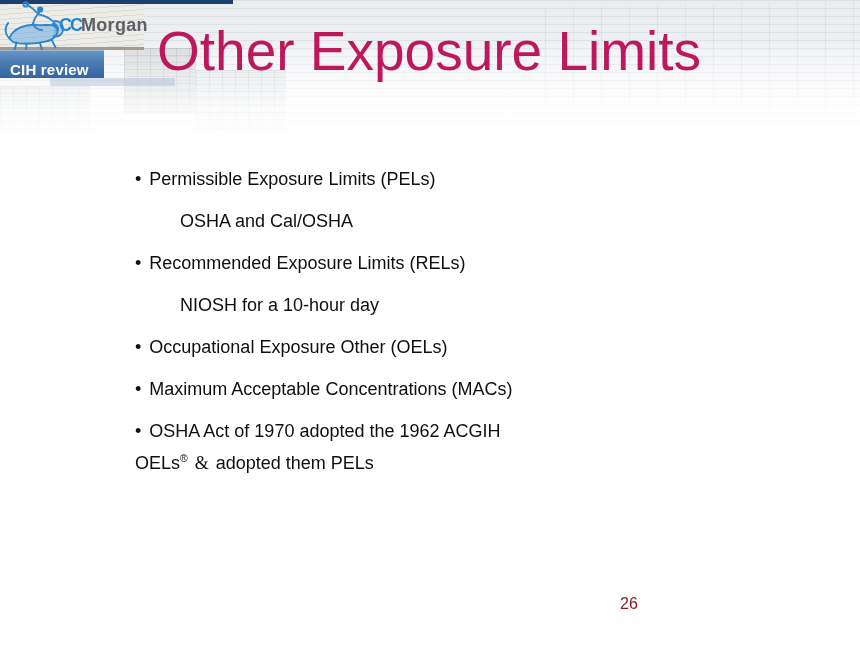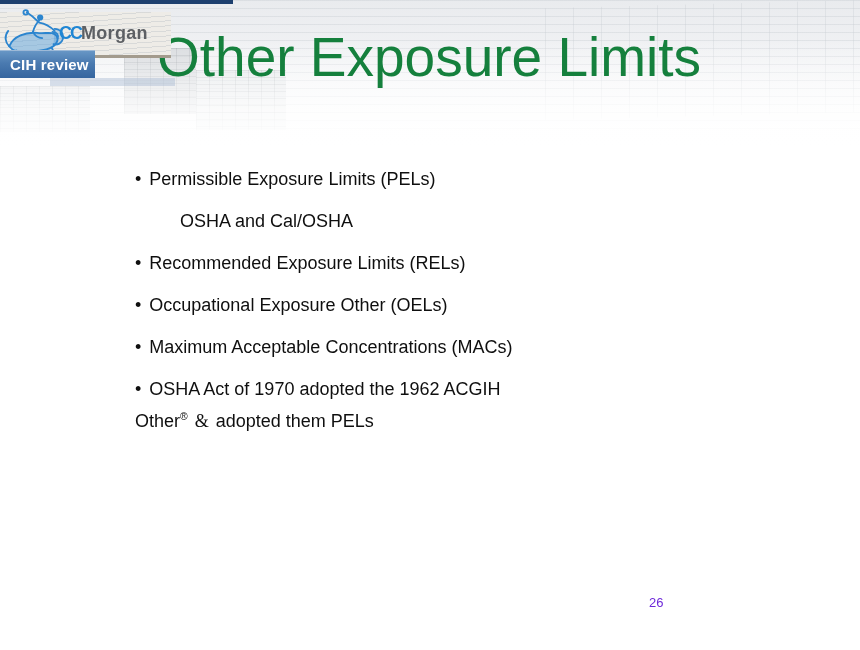--- a/index.html
+++ b/index.html
@@ -21,52 +21,52 @@
     background-image:repeating-linear-gradient(90deg,rgba(140,146,152,.25) 0 1px,transparent 1px 13px),
                      repeating-linear-gradient(180deg,rgba(140,146,152,.25) 0 1px,transparent 1px 7px);}
   .p-a{left:0;top:86px;width:90px;height:46px;}
   .p-b{left:124px;top:48px;width:72px;height:66px;background-color:rgba(188,192,197,.45);}
   .p-c{left:196px;top:70px;width:90px;height:60px;}
   .bg-fade{left:0;top:40px;width:860px;height:112px;
     background:linear-gradient(180deg,rgba(255,255,255,0) 0%,rgba(255,255,255,.8) 62%,#fff 100%);}
 
   
   .navy-bar{left:0;top:0;width:233px;height:4px;background:var(--navy,#1d3f6e);z-index:6;}
-  .logo-panel{left:0;top:12px;width:144px;height:43px;z-index:6;
+  .logo-panel{left:0;top:4px;width:144px;height:43px;z-index:6;
     background-color:#eeece7;
     background-image:repeating-linear-gradient(176deg,rgba(160,170,180,.28) 0 1px,transparent 1px 5px);
-    border-bottom:3px solid #a39b8d;padding-left:27px;}
+    border-bottom:3px solid #a39b8d;}
   .logo-art{position:absolute;left:1px;top:-3px;width:68px;height:52px;overflow:visible;}
   .logo-text{position:absolute;left:59px;top:11px;font-size:18px;white-space:nowrap;}
   .logo-text .cc{color:var(--logo_blue,#1e86d4);font-weight:800;letter-spacing:-2px;}
   .logo-text .morgan{color:var(--logo_gray,#5d6064);font-weight:600;letter-spacing:.3px;}
 
-  .cih-box{left:0;top:50px;width:95px;height:28px;z-index:6;display:flex;align-items:center;
+  .cih-box{left:0;top:50px;width:104px;height:28px;z-index:6;display:flex;align-items:flex-end;
     padding-left:10px;box-sizing:border-box;
     color:#ffffff;font-size:15px;font-weight:700;letter-spacing:.2px;
     background:linear-gradient(180deg,#6796c5 0%,#4a7ab0 45%,var(--accent_blue,#35659f) 100%);
     border-top:1px solid #9db9d7;}
   .cih-ext{left:50px;top:78px;width:125px;height:8px;background:#a9bbd2;opacity:.45;z-index:5;}
 
   
-  .title{left:157px;top:28px;margin:0;z-index:5;
-    font-size:55px;line-height:58px;font-weight:400;color:#15803d;white-space:nowrap;}
+  .title{left:157px;top:22px;margin:0;z-index:5;
+    font-size:55px;line-height:58px;font-weight:400;color:#be185d;white-space:nowrap;}
 
   
   .body{left:135px;top:163px;width:640px;z-index:5;
     font-size:18px;color:#0f0f0f;}
   .para{line-height:32px;margin:0 0 10px 0;white-space:nowrap;}
   .para.sub{padding-left:45px;}
   .para.nogap{margin-bottom:0;}
   .b{padding-right:8px;}
   sup.reg{font-size:58%;vertical-align:super;line-height:0;}
   .amp{font-family:"Liberation Serif",serif;padding:0 7px;}
 
   
-  .pageno{left:649px;top:595px;z-index:5;font-size:13px;color:#6d28d9;}
+  .pageno{left:620px;top:595px;z-index:5;font-size:16px;color:#7f1d1d;}
 </style>
 </head>
 <body>
 
 <div class="slide">
 
   <div class="abs bg-band"></div>
   <div class="abs bg-stripes"></div>
   <div class="abs bg-right"></div>
   <div class="abs bg-patch p-a"></div>
@@ -102,21 +102,22 @@
     <span>CIH review</span>
   </div>
   <div class="abs cih-ext"></div>
 
   <h1 class="abs title">Other Exposure Limits</h1>
 
   <div class="abs body">
     <div class="para"><span class="b">•</span><span>Permissible Exposure Limits (PELs)</span></div>
     <div class="para sub"><span>OSHA and Cal/OSHA</span></div>
     <div class="para"><span class="b">•</span><span>Recommended Exposure Limits (RELs)</span></div>
+    <div class="para sub"><span>NIOSH for a 10-hour day</span></div>
     <div class="para"><span class="b">•</span><span>Occupational Exposure Other (OELs)</span></div>
     <div class="para"><span class="b">•</span><span>Maximum Acceptable Concentrations (MACs)</span></div>
     <div class="para nogap"><span class="b">•</span><span>OSHA Act of 1970 adopted the 1962 ACGIH</span></div>
-    <div class="para"><span>Other</span><sup class="reg">®</sup><span class="amp">&amp;</span><span>adopted them PELs</span></div>
+    <div class="para"><span>OELs</span><sup class="reg">®</sup><span class="amp">&amp;</span><span>adopted them PELs</span></div>
   </div>
 
   <div class="abs pageno">26</div>
 
 </div>
 
 </body></html>

